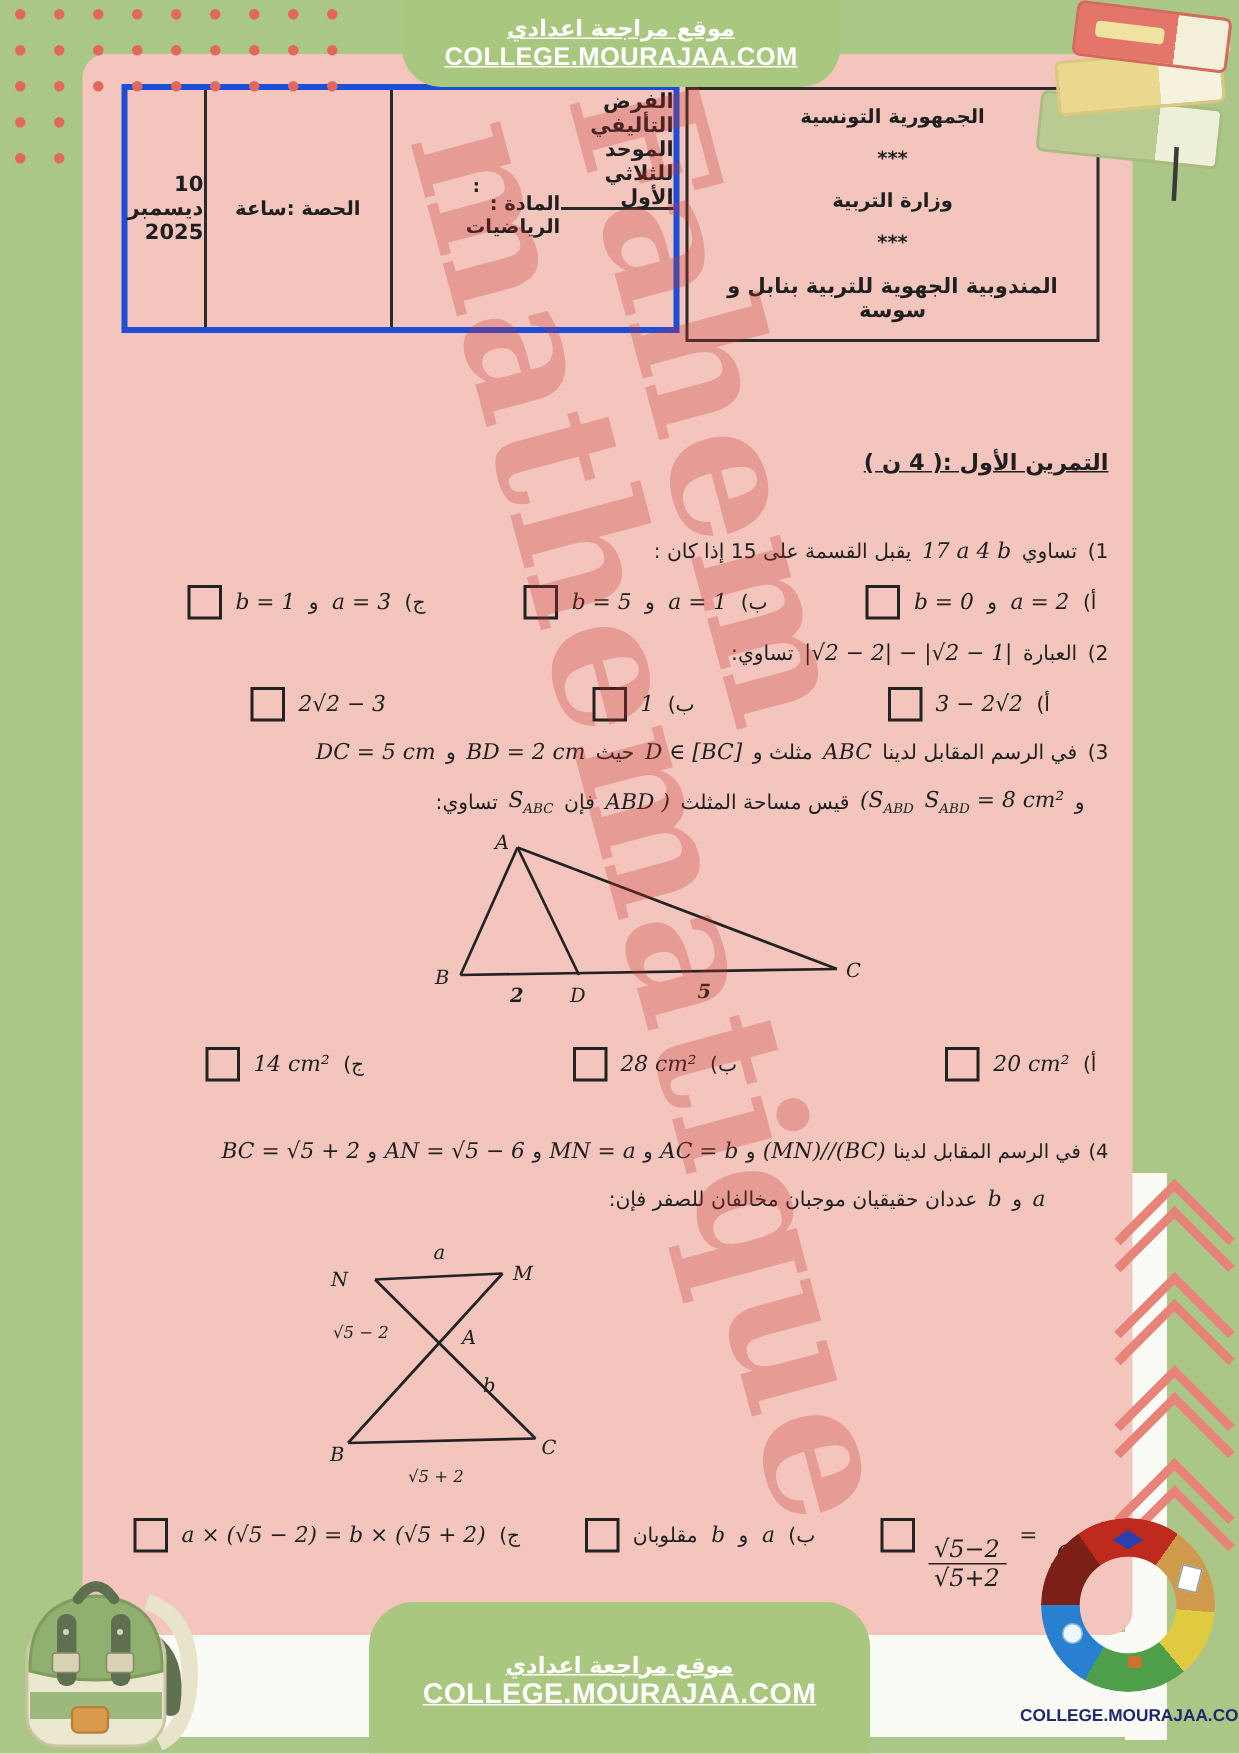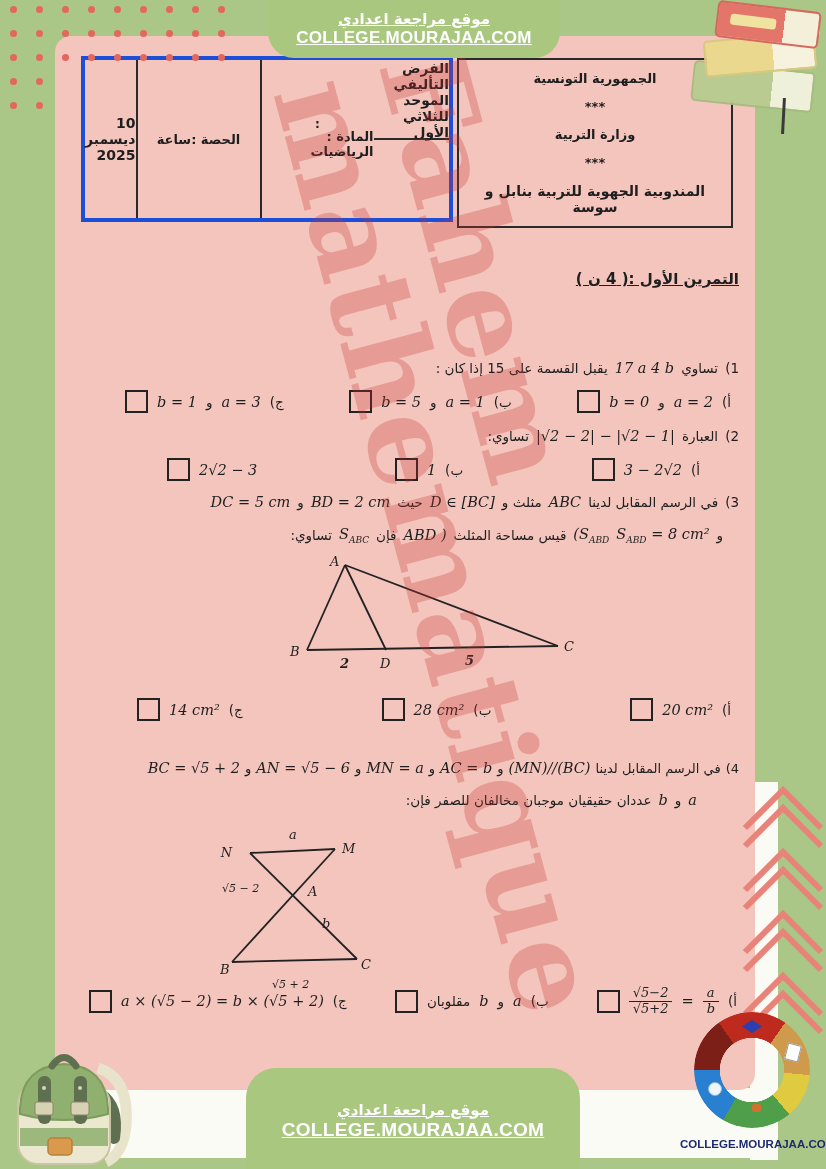--- a/index.html
+++ b/index.html
@@ -72,32 +72,32 @@
   .lt-bottom{flex:1;display:flex;direction:rtl;}
   .cell{display:flex;flex-direction:column;justify-content:center;align-items:center;font-weight:bold;font-size:13px;direction:rtl;}
   .cell-subject{width:112px;border-left:2px solid #2a2a2a;}
   .cell-session{width:122px;border-left:2px solid #2a2a2a;}
   .cell-date{flex:1;font-size:14px;}
   .colon{font-size:12px;line-height:10px;}
 
   
   .nameline{position:absolute;right:38px;top:213px;direction:rtl;font-weight:bold;font-size:14px;white-space:nowrap;}
   .nameline .dots{font-weight:normal;letter-spacing:-1px;}
-  .ex-title{position:absolute;right:16px;top:234px;direction:rtl;font-weight:bold;font-size:15px;text-decoration:underline;}
+  .ex-title{position:absolute;right:16px;top:263px;direction:rtl;font-weight:bold;font-size:15px;text-decoration:underline;}
   .instruction{position:absolute;right:14px;top:280px;direction:rtl;font-size:13.2px;}
 
   .qline{position:absolute;display:flex;direction:rtl;align-items:center;gap:7px;font-size:13.5px;white-space:nowrap;}
   .m{direction:ltr;unicode-bidi:isolate;font-family:"DejaVu Serif",serif;font-style:italic;font-size:14.5px;white-space:nowrap;}
   .m sub{font-size:9px;font-style:italic;}
   .optrow{position:absolute;display:flex;direction:rtl;justify-content:space-between;align-items:center;}
   .opt{display:flex;direction:rtl;align-items:center;gap:9px;font-size:13.5px;}
   .cb{width:19px;height:19px;border:2.4px solid #222;background:transparent;display:inline-block;cursor:pointer;}
 
   .frac{display:inline-block;font-family:"DejaVu Serif",serif;font-style:italic;
-        font-size:13px;line-height:1.15;vertical-align:middle;direction:ltr;}
+        font-size:16px;line-height:1.15;vertical-align:middle;direction:ltr;margin-top:38px;}
   .frac .fn{display:block;padding:0 4px;border-bottom:1.4px solid #222;}
   .frac .fd{display:block;padding:0 4px;}
 
   .fig{position:absolute;}
   .fig text{font-family:"DejaVu Serif",serif;font-style:italic;font-size:13px;fill:#1e1e1e;}
   .fig .seg{font-size:13px;font-weight:bold;}
   .fig .sm{font-size:11px;}
 </style>
 </head>
 <body>

